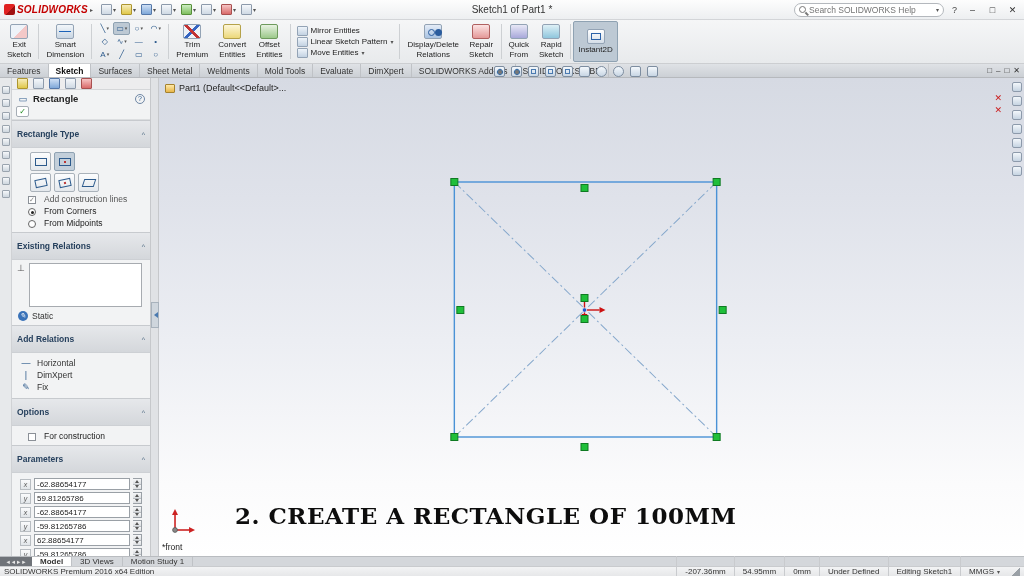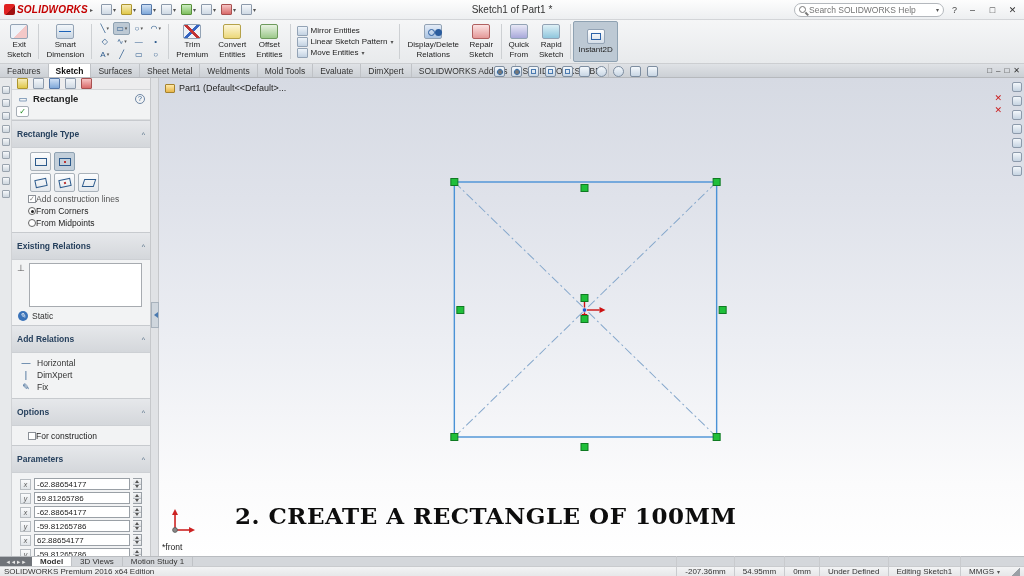--- a/index.html
+++ b/index.html
@@ -94,21 +94,21 @@
   .secbody { padding:3px 4px 4px; }
   .rt-row { display:flex; gap:3px; margin:1px 0 2px 14px; }
   .rtbtn { width:21px; height:19px; border:1px solid #aab2ba; border-radius:2px; background:linear-gradient(#fcfdfe,#e4e8ec);
     display:flex; align-items:center; justify-content:center; }
   .rtbtn.pressed { background:#c3cfda; border-color:#8fa2b2; }
   .rshape { width:12px; height:8px; border:1.2px solid #2c5a8c; }
   .rshape.dot { position:relative; }
   .rshape.dot::after { content:""; position:absolute; left:4px; top:2px; width:2px; height:2px; background:#b33; }
   .rshape.skew { transform:skewX(-18deg); }
   .rshape.rot { transform:rotate(-12deg); }
-  .optline { display:flex; align-items:center; gap:0; margin:2px 0 0 12px; color:#555; }
+  .optline { display:flex; align-items:flex-end; gap:8px; margin:2px 0 0 12px; color:#555; }
   .optline.dark { color:#222; }
   .cb { width:8px; height:8px; border:1px solid #8b9097; background:#fff; display:inline-flex; align-items:center; justify-content:center; font-size:7px; color:#888; flex:0 0 auto; }
   .radio { width:8px; height:8px; border:1px solid #666; border-radius:50%; background:#fff; position:relative; flex:0 0 auto; }
   .radio.on::after { content:""; position:absolute; left:1.5px; top:1.5px; width:3px; height:3px; border-radius:50%; background:#222; }
   .exrel { display:flex; gap:3px; }
   .exrel .sideic { color:#555; font-size:9px; width:10px; text-align:center; }
   .listbox { flex:1; height:44px; background:#fff; border:1px solid #a7abb0; margin-right:4px; }
   .staticline { display:flex; align-items:center; gap:4px; margin:4px 0 0 2px; color:#333; }
   .infob { width:10px; height:10px; border-radius:50%; background:#3a72b8; color:#fff; font-size:7px; font-style:italic; display:flex; align-items:center; justify-content:center; font-family:"Liberation Serif",serif; }
   .relline { display:flex; align-items:center; gap:5px; margin:2px 0 2px 4px; color:#333; }

